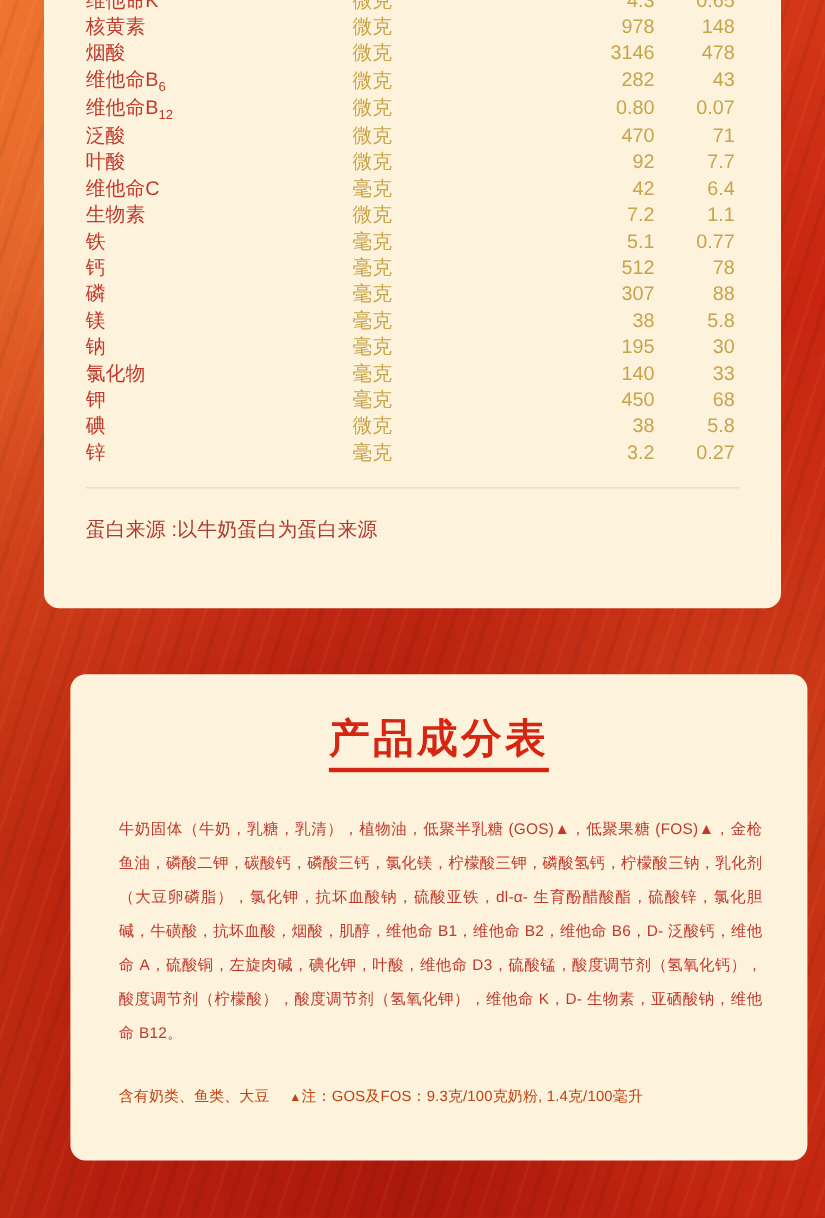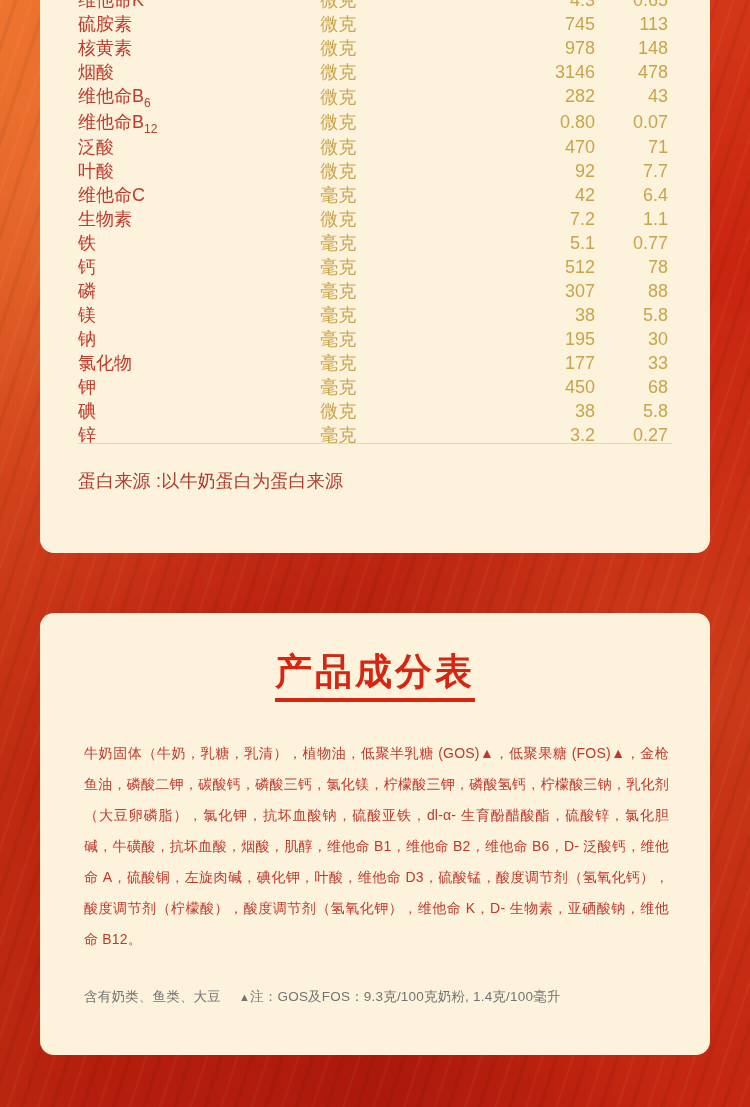--- a/index.html
+++ b/index.html
@@ -66,20 +66,21 @@
   .card-nutrition {
     top: -12px;
     height: 565px;
     border-radius: 0 0 14px 14px;
     overflow: hidden;
   }
   .card-ingredients {
     top: 613px;
     height: 442px;
     overflow: hidden;
+    margin-left: 24px;
   }
 
   
   .nutri-table {
     width: 100%;
     border-collapse: collapse;
     margin-top: 0px;
   }
   .nutri-table td {
     color: #c0392b;
@@ -162,21 +163,21 @@
     color: #c0392b;
     text-align: justify;
     letter-spacing: 0.2px;
   }
   .ing-foot {
     position: absolute;
     top: 375px;
     left: 44px;
     width: 600px;
     font-size: 13.5px;
-    color: #737373;
+    color: #c2410c;
     letter-spacing: 0.2px;
   }
   .ing-foot .tri {
     font-size: 11px;
   }
   .ing-foot .gap {
     display: inline-block;
     width: 18px;
   }
 </style>
@@ -190,26 +191,20 @@
   <div class="card card-nutrition">
     <table class="nutri-table">
       <tbody>
         <tr>
           <td class="c-name"><span>维他命K</span></td>
           <td class="c-unit">微克</td>
           <td class="c-v1">4.3</td>
           <td class="c-v2">0.65</td>
         </tr>
         <tr>
-          <td class="c-name"><span>硫胺素</span></td>
-          <td class="c-unit">微克</td>
-          <td class="c-v1">745</td>
-          <td class="c-v2">113</td>
-        </tr>
-        <tr>
           <td class="c-name"><span>核黄素</span></td>
           <td class="c-unit">微克</td>
           <td class="c-v1">978</td>
           <td class="c-v2">148</td>
         </tr>
         <tr>
           <td class="c-name"><span>烟酸</span></td>
           <td class="c-unit">微克</td>
           <td class="c-v1">3146</td>
           <td class="c-v2">478</td>
@@ -276,21 +271,21 @@
         </tr>
         <tr>
           <td class="c-name"><span>钠</span></td>
           <td class="c-unit">毫克</td>
           <td class="c-v1">195</td>
           <td class="c-v2">30</td>
         </tr>
         <tr>
           <td class="c-name"><span>氯化物</span></td>
           <td class="c-unit">毫克</td>
-          <td class="c-v1">177</td>
+          <td class="c-v1">140</td>
           <td class="c-v2">33</td>
         </tr>
         <tr>
           <td class="c-name"><span>钾</span></td>
           <td class="c-unit">毫克</td>
           <td class="c-v1">450</td>
           <td class="c-v2">68</td>
         </tr>
         <tr>
           <td class="c-name"><span>碘</span></td>

